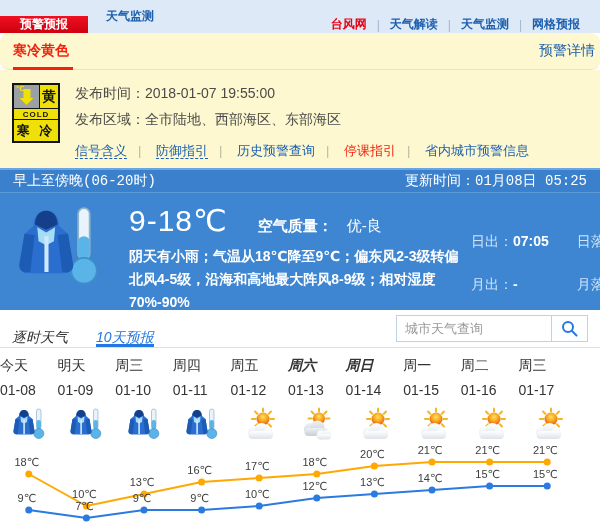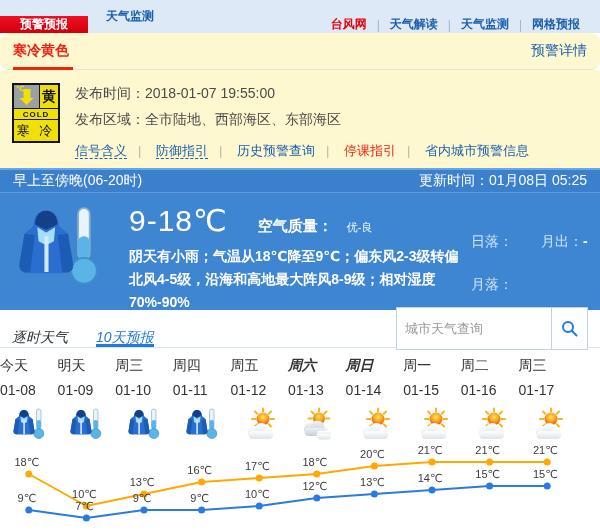--- a/index.html
+++ b/index.html
@@ -13,58 +13,58 @@
   .nav-tab { display:flex; align-items:center; padding:8px 18px; color:#1c5fae; cursor:pointer; }
   .nav-tab.active { background:linear-gradient(#ef1021,#cf000f); color:#fff; padding:0 20px; }
   .nav-links { margin-left:auto; display:flex; align-items:center; padding-right:10px; }
   .nav-links a { color:#1c5fae; text-decoration:none; padding:0 10px; cursor:pointer; }
   .nav-links a.red { color:#e60012; }
   .vsep { color:#9fb5d2; font-weight:normal; }
   
   .warn-strip { height:37px; background:#fdf8cf; position:relative; border-bottom:1px solid #e4e4d8; display:flex; align-items:center;border-radius:9px; }
   .warn-level { color:#f2220f; font-weight:bold; font-size:14px; margin-left:13px; position:relative; height:100%; display:flex; align-items:center; }
   .warn-level::after { content:""; position:absolute; left:0; right:-4px; bottom:-1px; height:3px; background:#f2220f; }
-  .warn-details { position:absolute; right:13px; color:#1c5fae; font-size:14px; text-decoration:none; cursor:pointer;text-align:right; }
+  .warn-details { position:absolute; right:5px; color:#1c5fae; font-size:14px; text-decoration:none; cursor:pointer;text-align:right; }
   
   .warn-body { height:98px; background:#fdf8cf; display:flex; padding:13px 12px 0 12px; }
   .warn-icon { width:48px; height:60px; background:#f0e00a; border:2px solid #141414; display:grid; grid-template-rows:24px 11px 1fr; }
   .wi-top { display:grid; grid-template-columns:1fr 18px; }
   .wi-arrow-cell { background:#9aa0a4; border-right:1px solid #141414; border-bottom:1px solid #141414; position:relative; }
   .wi-unit { position:absolute; top:0; left:2px; font-size:7px; color:#f0e00a; font-weight:bold; }
   .wi-arrow { position:absolute; left:50%; top:4px; width:7px; height:9px; background:#f0e00a; transform:translateX(-50%); }
   .wi-arrow::after { content:""; position:absolute; top:9px; left:-4px; border-left:7.5px solid transparent; border-right:7.5px solid transparent; border-top:7px solid #f0e00a; }
   .wi-level { border-bottom:1px solid #141414; display:flex; align-items:center; justify-content:center; font-size:14px; font-weight:bold; color:#141414; }
   .wi-cold { border-bottom:1px solid #141414; display:flex; align-items:center; justify-content:center; font-size:8px; font-weight:bold; color:#141414; letter-spacing:1px; }
-  .wi-cn { display:flex; align-items:center; justify-content:center; font-size:13px; font-weight:normal; color:#141414; letter-spacing:3px; }
+  .wi-cn { display:flex; align-items:center; justify-content:center; font-size:13px; font-weight:bold; color:#141414; letter-spacing:3px; }
   .warn-info { margin-left:15px; font-size:14px; color:#4a4a4a; padding-top:2px; }
   .warn-row { margin-bottom:8px; }
   .warn-links { margin-top:13px; font-size:13px; }
   .warn-links a { color:#1c5fae; text-decoration:none; cursor:pointer; }
   .warn-links a.dashed { border-bottom:1px dashed #1c5fae; }
   .warn-links a.red { color:#f2220f; }
   .warn-links .vsep { padding:0 11px; color:#b9b9a5; }
   
-  .blue-strip { height:25px; background:#3a80cc; border-top:2px solid #6aa5e4; border-bottom:1px solid #5f9bd9; color:#fff; font-size:14px; display:flex; align-items:center; padding:0 13px; }
+  .blue-strip { height:25px; background:#3a80cc; border-top:2px solid #6aa5e4; border-bottom:1px solid #5f9bd9; color:#fff; font-size:14px; display:flex; align-items:center; padding:0 13px;font-family:Liberation Mono, monospace; }
   .blue-strip .update { margin-left:auto; }
   .blue-body { height:117px; background:#3e86d2; display:flex; padding:10px 13px 0 13px; color:#fff; }
   .big-icon { width:92px; height:92px; flex:none; }
   .cur-mid { margin-left:24px; width:342px; flex:none; }
   .cur-temp-row { display:flex; align-items:baseline; }
   .cur-temp { font-size:30px; font-weight:normal; letter-spacing:1px; }
   .aqi-label { margin-left:30px; font-size:15px; font-weight:bold; }
-  .aqi-value { margin-left:14px; font-size:11px; }
+  .aqi-value { margin-left:14px; font-size:15px; }
   .cur-desc { margin-top:7px; font-size:14px; line-height:23px;font-weight:bold; }
   .sun-moon { margin-left:auto; padding-top:30px; display:grid; grid-template-columns:auto auto; column-gap:28px; row-gap:9px; font-size:14px; white-space:nowrap; }
   .sm-label { color:#cfe4fa; }
   .sm-value { color:#fff; font-weight:bold; }
   
   .tabs-row { height:38px; border-bottom:1px solid #d5e4f2; display:flex; align-items:center; padding:0 12px; position:relative; }
   .fc-tab { font-size:14px; color:#333; margin-right:28px; height:100%; display:flex; align-items:center; cursor:pointer; border-bottom:3px solid transparent; padding-top:21px;font-style:italic; }
   .fc-tab.active { color:#2577e3; border-bottom-color:#2577e3; }
-  .search-box { margin-left:auto; display:flex; height:43px; border:1px solid #c3d2e2; background:#fef9c3; width:192px; }
+  .search-box { margin-left:auto; display:flex; height:27px; border:1px solid #c3d2e2; background:#fef9c3; width:192px; }
   .search-box input { flex:1; border:none; outline:none; padding:0 8px; font-size:13px; color:#666; font-family:inherit; min-width:0; }
   .search-box input::placeholder { color:#9a9a9a; }
   .search-btn { width:36px; border-left:1px solid #c3d2e2; background:#fdfeff; display:flex; align-items:center; justify-content:center; cursor:pointer; }
   
   .forecast { width:576px; padding-top:6px; }
   .fc-grid { display:grid; grid-template-columns:repeat(10,1fr); text-align:left; }
   .fc-names { font-size:14px; color:#333; height:24px; align-items:center; }
   .fc-names .wk { font-weight:bold;font-style:italic; }
   .fc-dates { font-size:14px; color:#333; height:24px; align-items:center; }
   .fc-icons { height:44px; align-items:center; }
@@ -156,20 +156,21 @@
 </svg></div>
   <div class="cur-mid">
     <div class="cur-temp-row">
       <span class="cur-temp">9-18℃</span>
       <span class="aqi-label">空气质量：</span>
       <span class="aqi-value">优-良</span>
     </div>
     <div class="cur-desc">阴天有小雨；气温从18℃降至9℃；偏东风2-3级转偏北风4-5级，沿海和高地最大阵风8-9级；相对湿度70%-90%</div>
   </div>
   <div class="sun-moon">
+    <span><span class="sm-label">日出：</span><span class="sm-value">07:05</span></span>
     <span><span class="sm-label">日落：</span></span>
     <span><span class="sm-label">月出：</span><span class="sm-value">-</span></span>
     <span><span class="sm-label">月落：</span></span>
   </div>
 </div>
 
 <div class="tabs-row">
   <div class="fc-tab">逐时天气</div>
   <div class="fc-tab active">10天预报</div>
   <div class="search-box">

